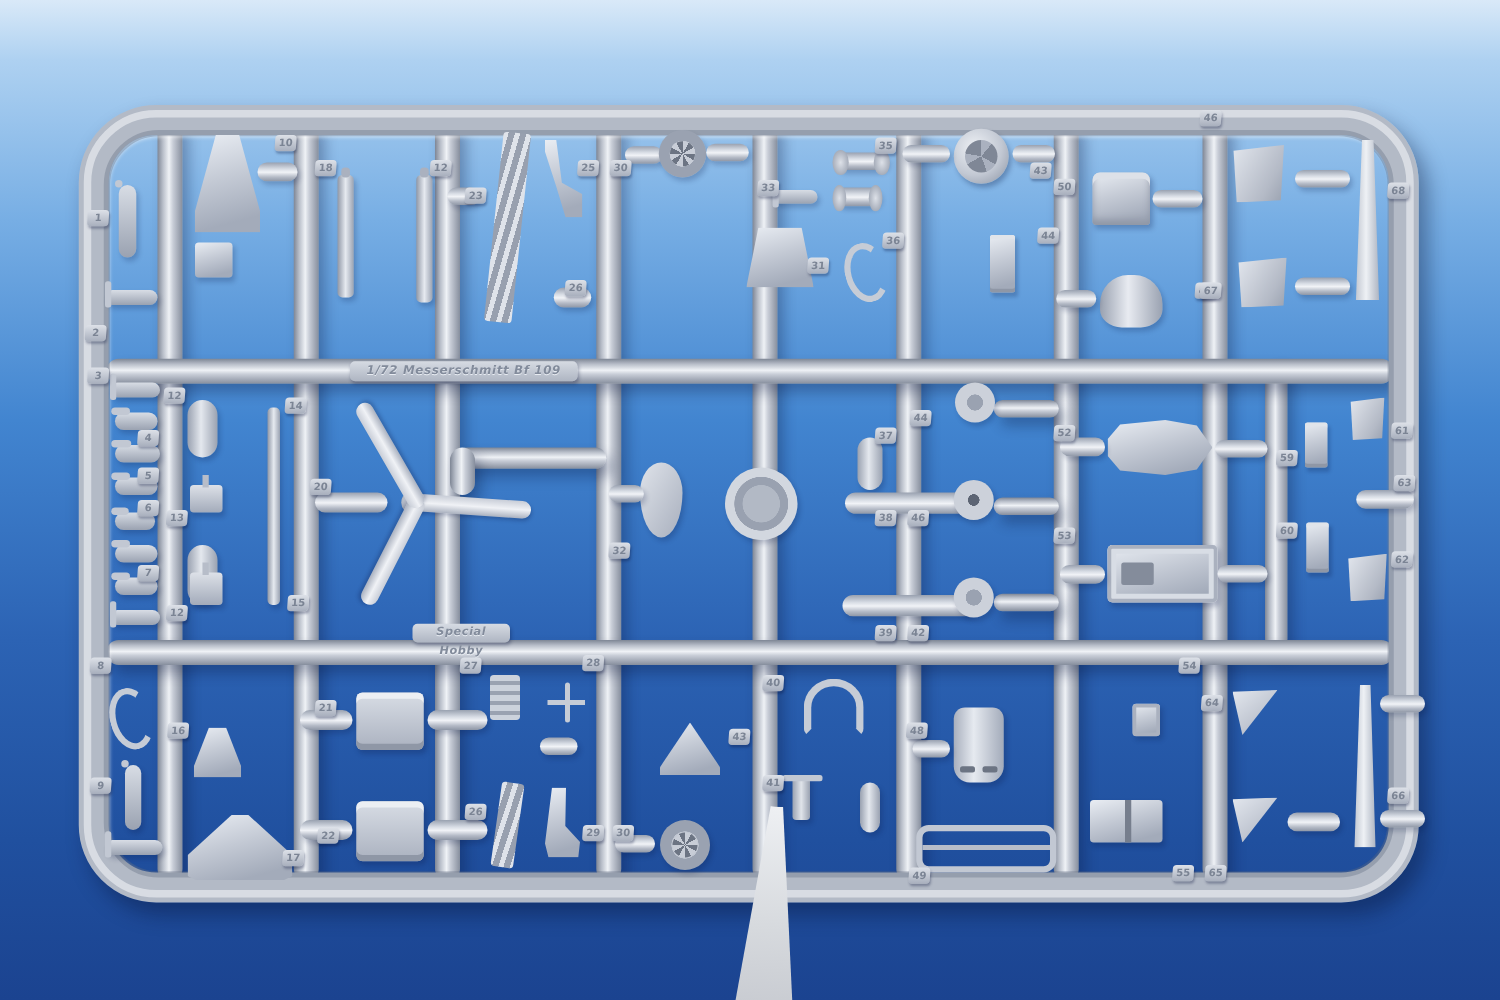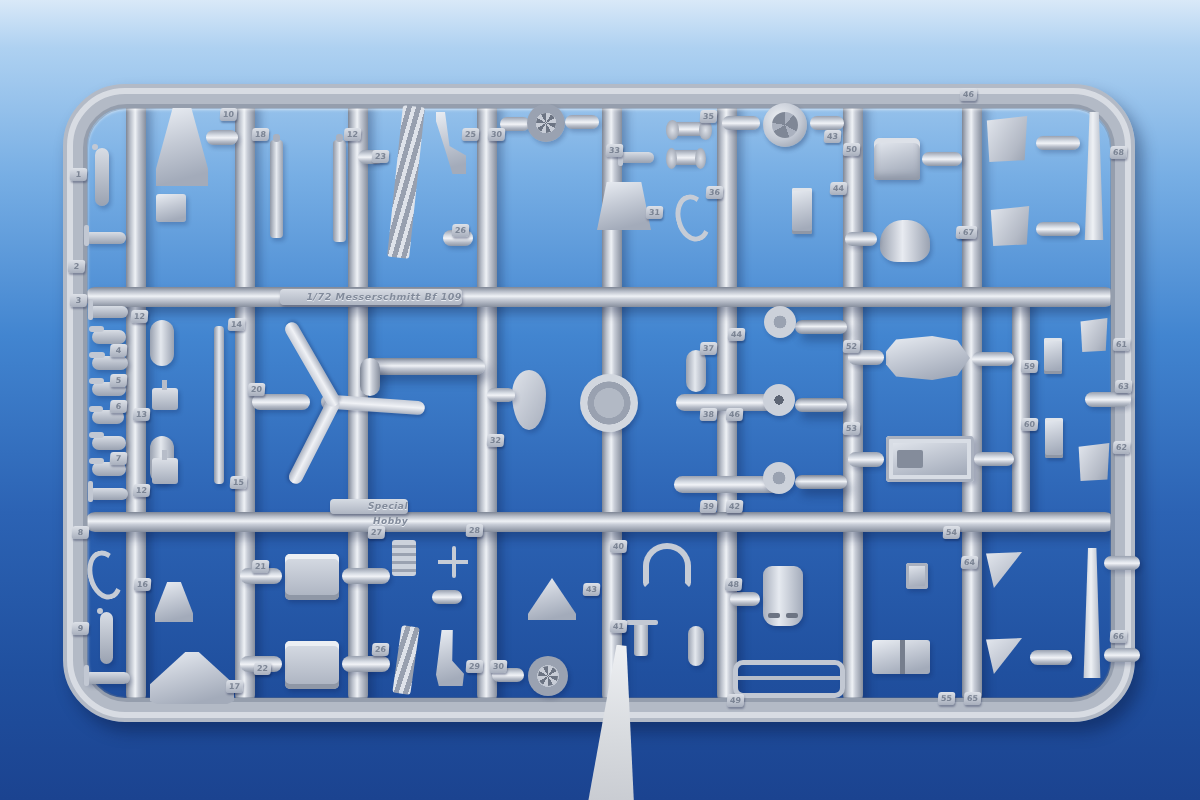--- a/index.html
+++ b/index.html
@@ -72,21 +72,21 @@
   .p-bracket{border-radius:2px;box-shadow:inset 0 3px 0 #e0e4ea,inset 0 -3px 0 #8f97a6,2px 3px 3px rgba(10,25,70,.22);}
   .p-box{border-radius:3px;}
   .p-sling{clip-path:polygon(0 0,30% 0,45% 55%,100% 70%,100% 100%,55% 100%,30% 60%,0 15%);box-shadow:none;}
   .p-drop{border-radius:50% 50% 50% 50%/40% 40% 60% 60%;background:linear-gradient(120deg,#dfe3ea,#a8afbd);}
   
   .tag{position:absolute;min-width:13px;height:13px;padding:0 2px;border-radius:3px;z-index:7;
     background:linear-gradient(180deg,#dde1e8,#a8afbd);color:var(--tagtxt);
     font:700 8px/13px "DejaVu Sans",sans-serif;text-align:center;
     box-shadow:1px 2px 2px rgba(8,20,60,.32);transform:skewX(-4deg);}
   .plate{position:absolute;z-index:6;border-radius:4px;background:linear-gradient(180deg,#d6dbe3,#aeb5c2);
-    color:#828b9b;font-weight:700;font-style:italic;text-align:right;letter-spacing:.5px;
+    color:#828b9b;font-weight:700;font-style:italic;text-align:center;letter-spacing:.5px;
     box-shadow:1px 2px 3px rgba(8,20,60,.32);text-shadow:0 1px 0 #e8ecf2;}
   .plate.kit{font-size:9.5px;}
   .plate.brand{font-size:9px;}
   .white-strip{position:absolute;z-index:9;background:linear-gradient(180deg,#eef0f3,#d7dade 60%,#c9ccd2);
     clip-path:polygon(42% 0,58% 0,88% 100%,14% 100%);box-shadow:3px 4px 8px rgba(8,20,60,.35);}
   .lay{position:absolute;inset:0;}
   #parts-layer,#tags-layer{z-index:5;pointer-events:none;}
 </style>
 </head>
 <body>

